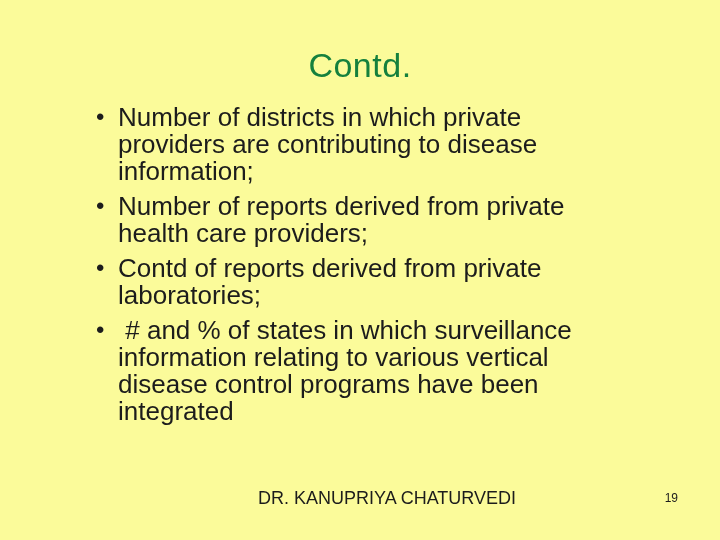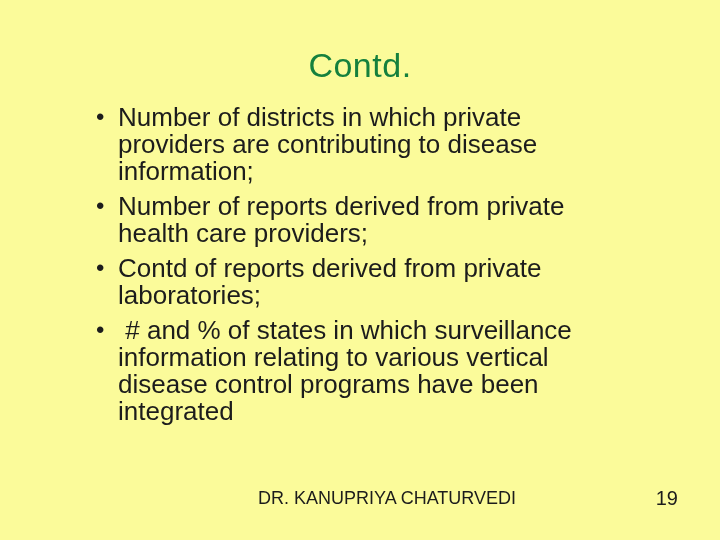--- a/index.html
+++ b/index.html
@@ -54,21 +54,21 @@
     width: 100%;
     text-align: center;
     font-size: 18px;
     line-height: 16px;
     letter-spacing: 0px;
     margin-left: 27px;
   }
   .page-number {
     position: absolute;
     top: 490px; right: 42px;
-    font-size: 20px;
+    font-size: 12px;
     line-height: 16px;
     text-align: right;
   }
 </style>
 </head>
 <body>
 
 <div class="slide" style="background-color: rgb(251, 251, 154); color: rgb(28, 28, 28);">
 
   <div class="title" style="color: #15803d;">Contd.</div>

